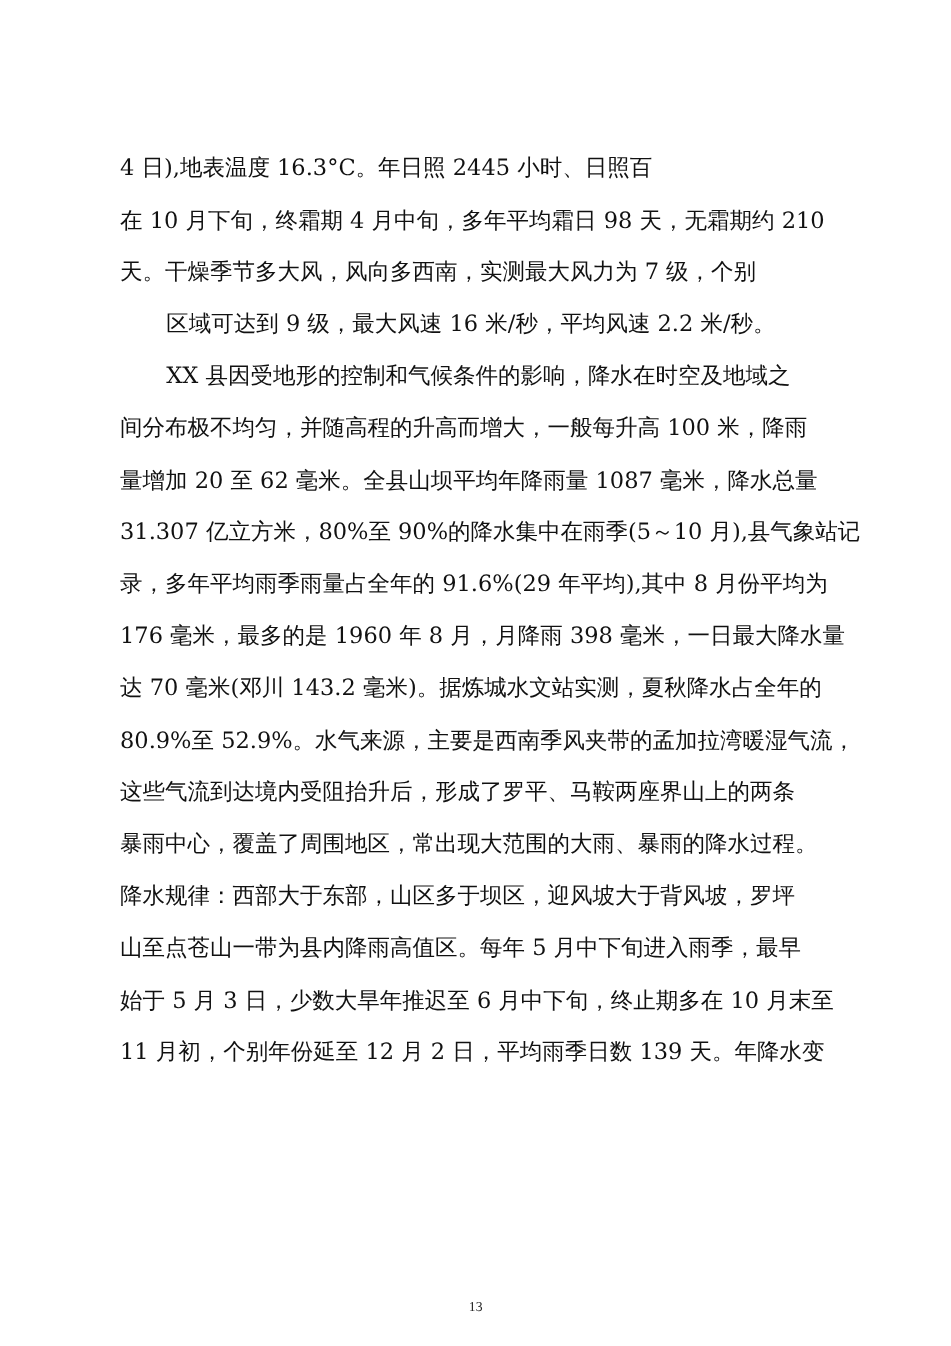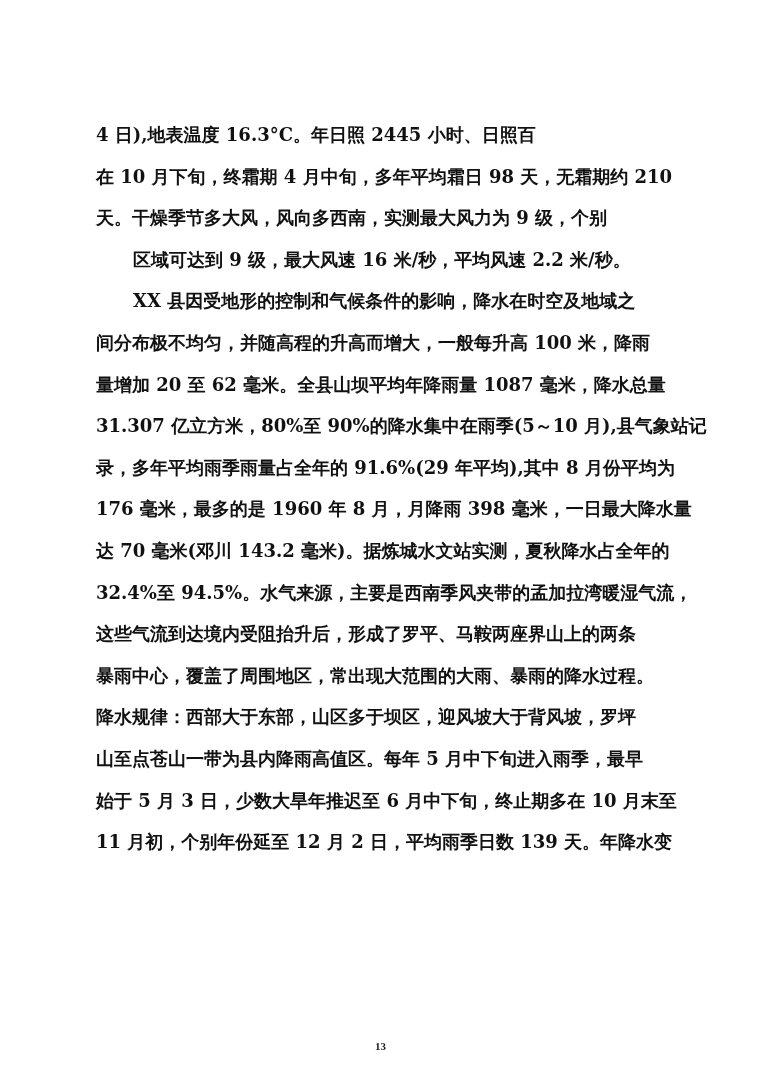--- a/index.html
+++ b/index.html
@@ -15,21 +15,20 @@
       font-family: "DejaVu Serif", "Liberation Serif", serif;
       color: #111111;
     }
     .page {
       position: absolute;
       left: 0;
       top: 0;
       width: 761px;
       height: 1077px;
       background: #ffffff;
-      font-weight: bold;
     }
     .body-text {
       position: absolute;
       left: 96px;
       top: 114px;
       width: 600px;
     }
     .line {
       display: block;
       height: 41.6px;
@@ -52,30 +51,30 @@
       color: #222222;
     }
   </style>
 </head>
 <body>
 
 <div class="page">
   <div class="body-text">
     <span class="line">4 日),地表温度 16.3°C。年日照 2445 小时、日照百</span>
     <span class="line">在 10 月下旬，终霜期 4 月中旬，多年平均霜日 98 天，无霜期约 210</span>
-    <span class="line">天。干燥季节多大风，风向多西南，实测最大风力为 9 级，个别</span>
+    <span class="line">天。干燥季节多大风，风向多西南，实测最大风力为 7 级，个别</span>
     <span class="line indent">区域可达到 9 级，最大风速 16 米/秒，平均风速 2.2 米/秒。</span>
     <span class="line indent">XX 县因受地形的控制和气候条件的影响，降水在时空及地域之</span>
     <span class="line">间分布极不均匀，并随高程的升高而增大，一般每升高 100 米，降雨</span>
     <span class="line">量增加 20 至 62 毫米。全县山坝平均年降雨量 1087 毫米，降水总量</span>
     <span class="line">31.307 亿立方米，80%至 90%的降水集中在雨季(5～10 月),县气象站记</span>
     <span class="line">录，多年平均雨季雨量占全年的 91.6%(29 年平均),其中 8 月份平均为</span>
     <span class="line">176 毫米，最多的是 1960 年 8 月，月降雨 398 毫米，一日最大降水量</span>
     <span class="line">达 70 毫米(邓川 143.2 毫米)。据炼城水文站实测，夏秋降水占全年的</span>
-    <span class="line">32.4%至 94.5%。水气来源，主要是西南季风夹带的孟加拉湾暖湿气流，</span>
+    <span class="line">80.9%至 52.9%。水气来源，主要是西南季风夹带的孟加拉湾暖湿气流，</span>
     <span class="line">这些气流到达境内受阻抬升后，形成了罗平、马鞍两座界山上的两条</span>
     <span class="line">暴雨中心，覆盖了周围地区，常出现大范围的大雨、暴雨的降水过程。</span>
     <span class="line">降水规律：西部大于东部，山区多于坝区，迎风坡大于背风坡，罗坪</span>
     <span class="line">山至点苍山一带为县内降雨高值区。每年 5 月中下旬进入雨季，最早</span>
     <span class="line">始于 5 月 3 日，少数大旱年推迟至 6 月中下旬，终止期多在 10 月末至</span>
     <span class="line">11 月初，个别年份延至 12 月 2 日，平均雨季日数 139 天。年降水变</span>
   </div>
   <div class="page-number">13</div>
 </div>
 

